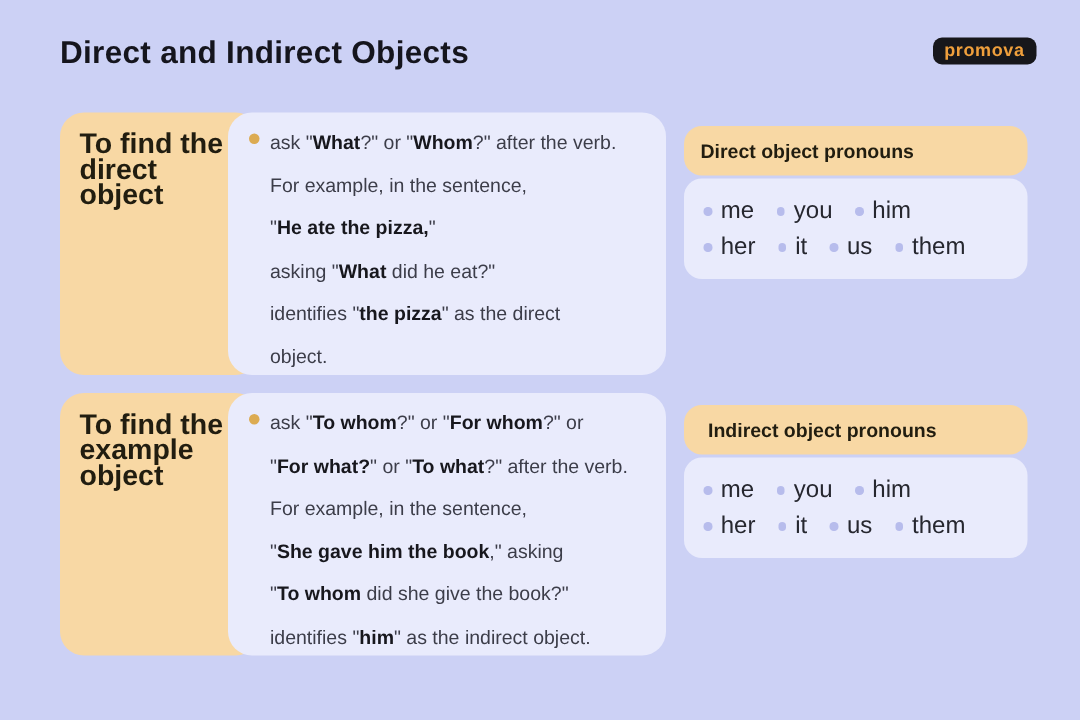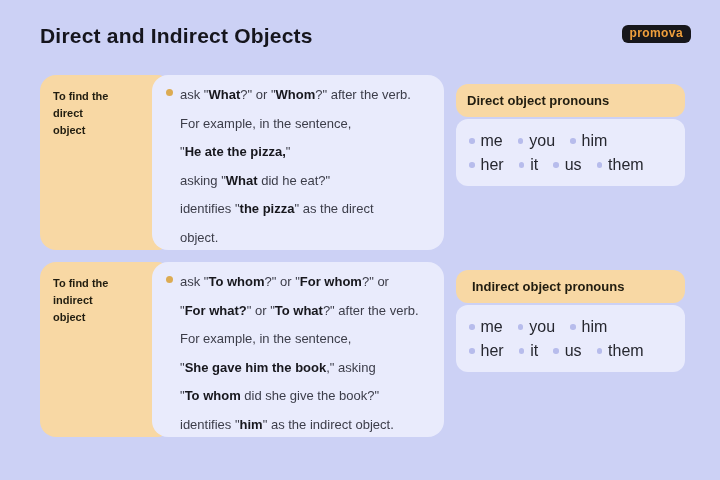--- a/index.html
+++ b/index.html
@@ -1,21 +1,21 @@
 <!DOCTYPE html>
 <html><head>
 <meta charset="utf-8">
 <style>
   html,body{margin:0;padding:0;}
   body{width:720px;height:480px;background:#ccd1f5;font-family:"Liberation Sans",sans-serif;overflow:hidden;}
   .page{position:relative;width:720px;height:480px;background:#ccd1f5;}
   .title{position:absolute;left:40px;top:24px;margin:0;font-size:21px;font-weight:800;letter-spacing:.2px;color:#15151d;}
   .badge{position:absolute;right:29px;top:25px;background:#17171b;color:#ef9f3c;font-size:12px;font-weight:bold;letter-spacing:.4px;padding:2px 8px 4px;border-radius:6px;line-height:12px;}
   .box{position:absolute;box-sizing:border-box;border-radius:16px;}
-  .label-box{background:#f8d8a4;width:133px;height:175px;padding:13px 10px 0 13px;font-size:11px;font-weight:bold;color:#211d10;line-height:17px;}
+  .label-box{background:#f8d8a4;width:133px;height:175px;padding:13px 10px 0 13px;font-size:19px;font-weight:bold;color:#211d10;line-height:17px;}
   .label-line{display:block;}
   .text-box{background:#e9ebfc;width:292px;height:175px;padding:6px 12px 0 28px;}
   .bullet{position:absolute;left:14px;top:14px;width:7px;height:7px;border-radius:50%;background:#dcab52;}
   .line{font-size:13px;line-height:28.5px;color:#3c3d49;white-space:nowrap;}
   .seg-b{font-weight:bold;color:#17171d;margin-top:35px;}
   .p-head{background:#f8d8a4;width:229px;height:33px;border-radius:12px;display:flex;align-items:center;padding:0 0 0 11px;font-size:13px;font-weight:bold;color:#211d10;}
   .p-box{background:#e9ebfc;width:229px;height:67px;border-radius:12px;padding:10px 0 0 13px;}
   .p-row{display:flex;align-items:center;gap:15px;height:24px;}
   .p-item{display:inline-flex;align-items:center;gap:6px;font-size:16px;color:#26272f;}
   .p-dot{width:5.5px;height:5.5px;border-radius:50%;background:#b7bcec;flex:0 0 auto;}
@@ -82,21 +82,21 @@
         </span>
         <span class="p-item">
           <span class="p-dot"></span>
           <span>them</span>
         </span>
       </div>
   </div>
 
   <div class="box label-box r1-label">
     <span class="label-line">To find the</span>
-    <span class="label-line">indirect</span>
+    <span class="label-line">example</span>
     <span class="label-line">object</span>
   </div>
 
   <div class="box text-box r1-text">
     <span class="bullet"></span>
     <div class="line"><span class="seg">ask "</span><span class="seg seg-b">To whom</span><span class="seg">?" or "</span><span class="seg seg-b">For whom</span><span class="seg">?" or</span></div>
     <div class="line"><span class="seg">"</span><span class="seg seg-b">For what?</span><span class="seg">" or "</span><span class="seg seg-b">To what</span><span class="seg">?" after the verb.</span></div>
     <div class="line"><span class="seg">For example, in the sentence,</span></div>
     <div class="line"><span class="seg">"</span><span class="seg seg-b">She gave him the book</span><span class="seg">," asking</span></div>
     <div class="line"><span class="seg">"</span><span class="seg seg-b">To whom</span><span class="seg"> did she give the book?"</span></div>

